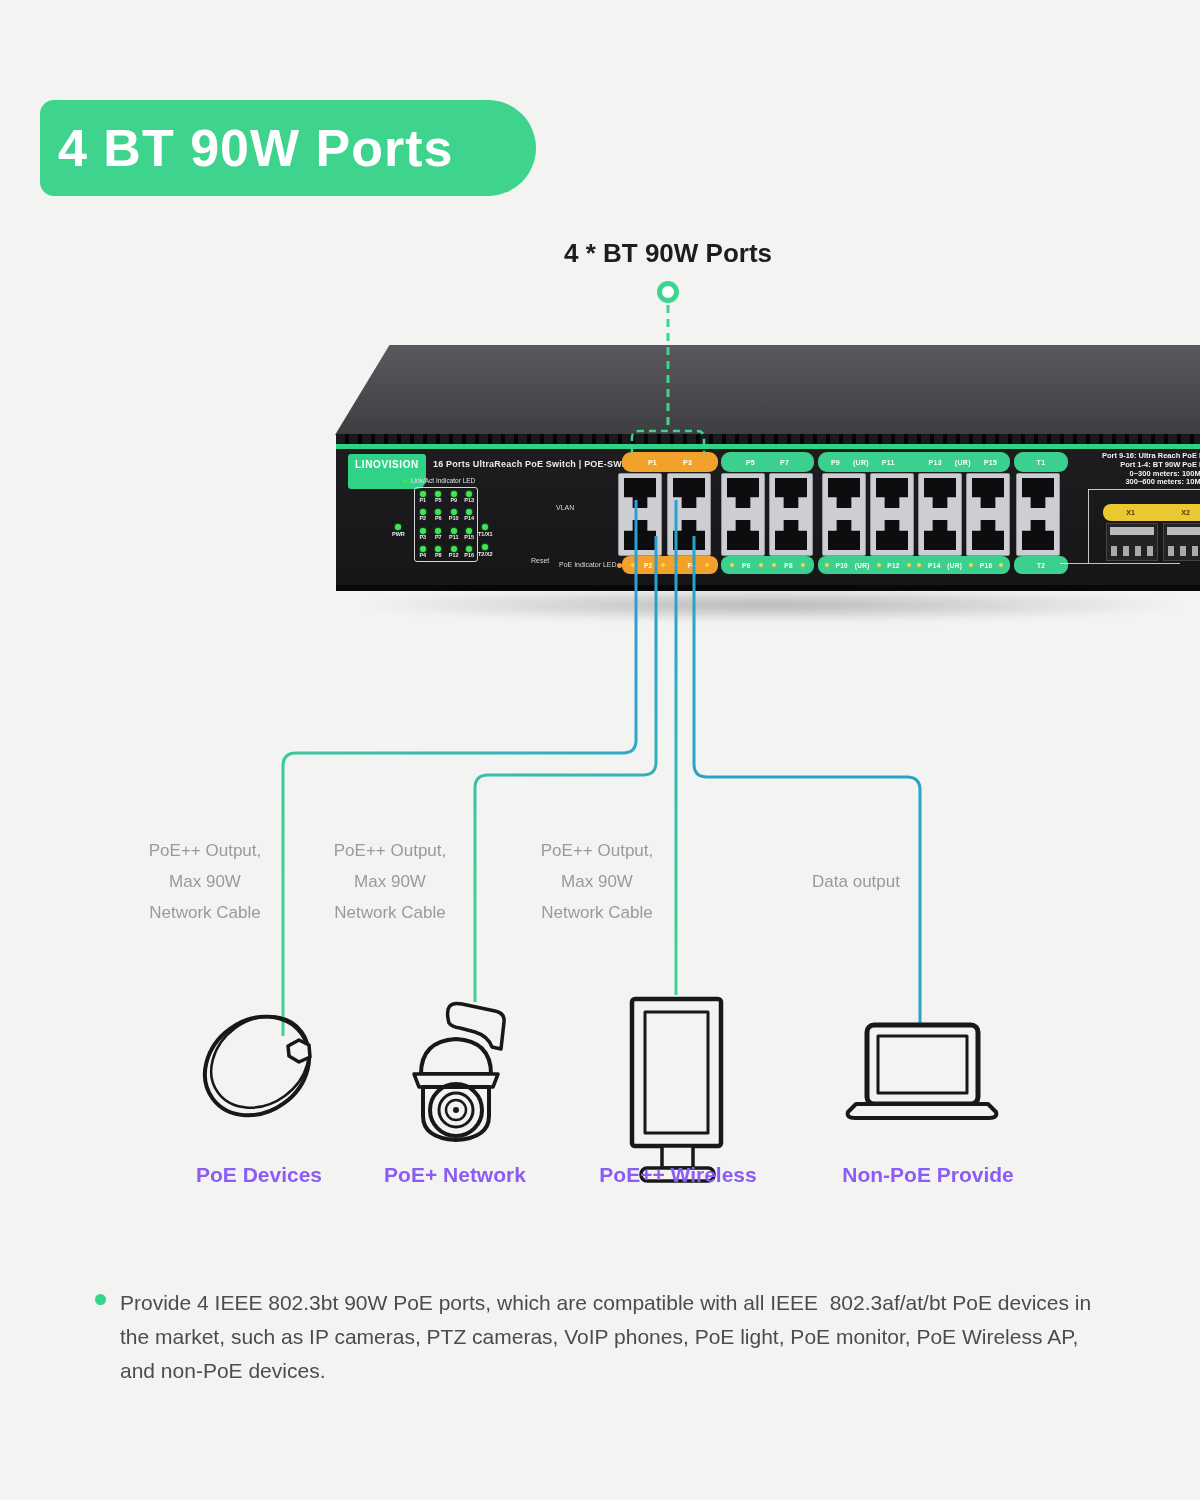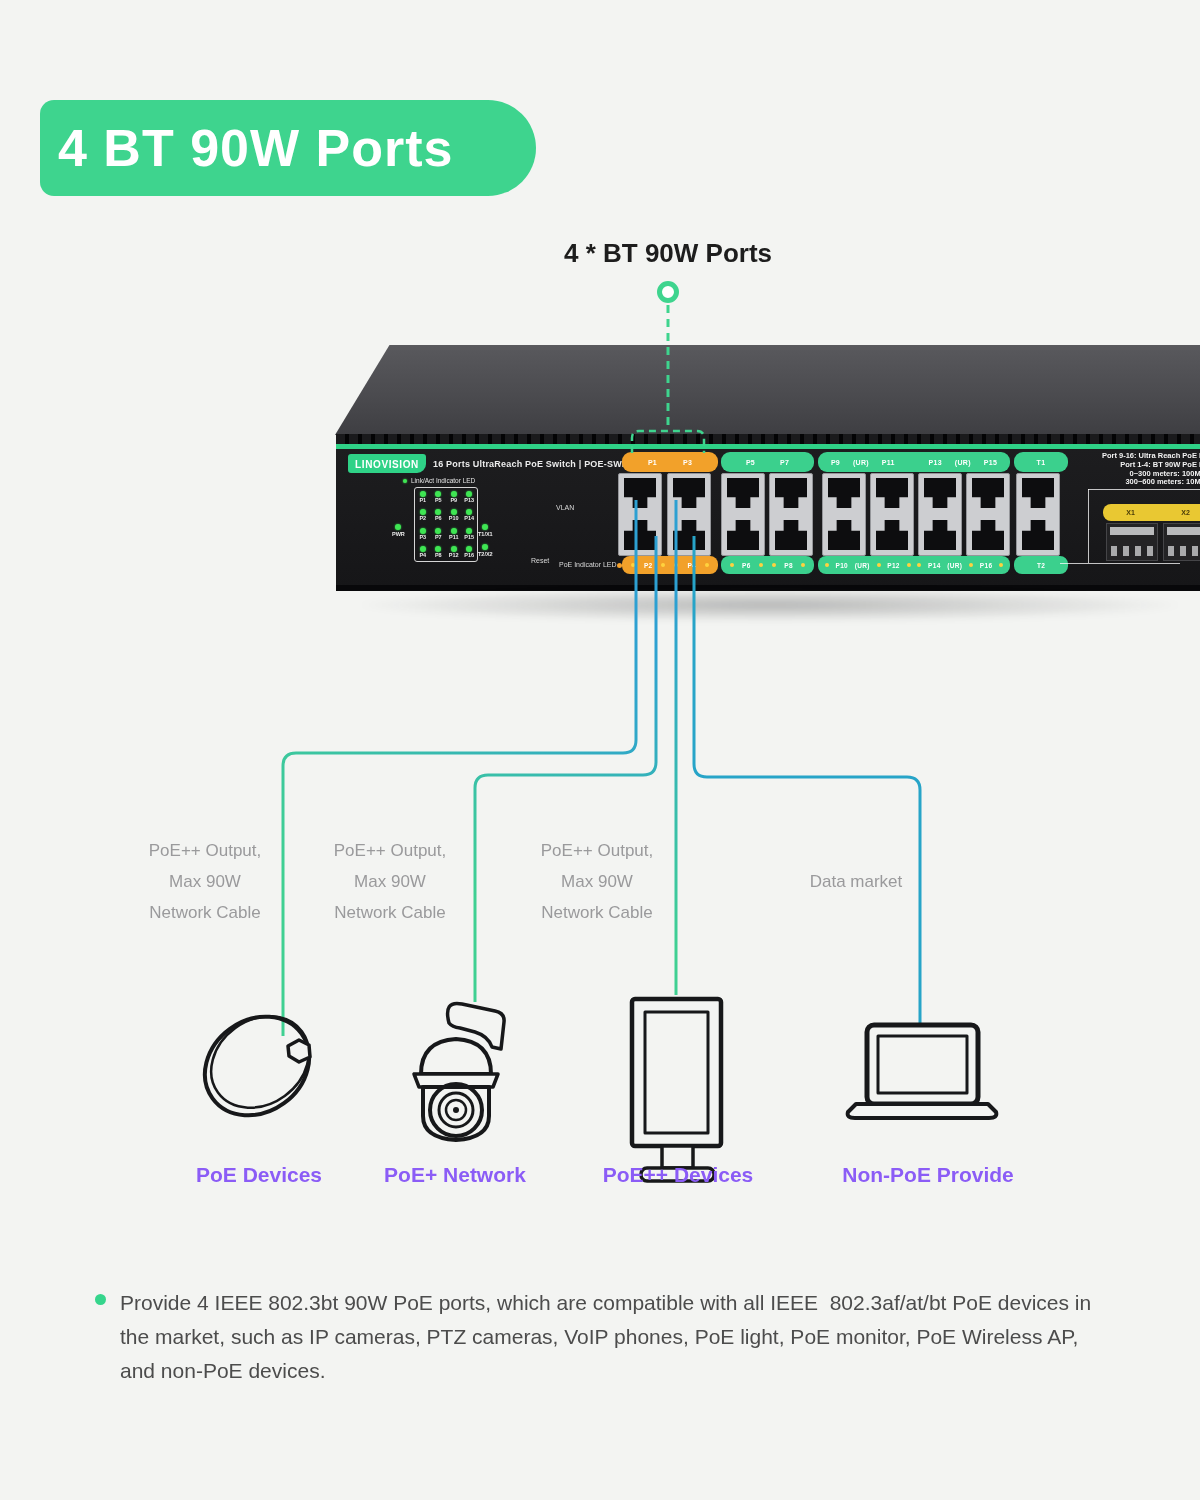--- a/index.html
+++ b/index.html
@@ -22,21 +22,21 @@
   .sw-vent{position:absolute;left:336px;top:434px;width:864px;height:10px;background:#0b0b0c;
            background-image:repeating-linear-gradient(90deg,#1a1a1c 0 9px,#040405 9px 13px);}
   .sw-edge{position:absolute;left:336px;top:444px;width:864px;height:5px;background:#2fd287;}
   .sw-panel{position:absolute;left:336px;top:449px;width:864px;height:138px;
             background:linear-gradient(180deg,#1d1d1f 0%,#161618 100%);}
   .sw-bottom{position:absolute;left:336px;top:585px;width:864px;height:6px;background:#08080a;}
   .sw-shadow{position:absolute;left:350px;top:588px;width:840px;height:34px;
              background:radial-gradient(ellipse at center,rgba(25,25,28,.28) 0%,rgba(25,25,28,0) 70%);
              filter:blur(3px);}
 
-  .brand-tag{position:absolute;left:348px;top:454px;width:78px;height:19px;background:#2fd287;
+  .brand-tag{position:absolute;left:348px;top:454px;width:78px;height:35px;background:#2fd287;
              border-radius:3px 3px 9px 3px;color:#fff;font-size:10px;font-weight:700;
              letter-spacing:.6px;text-align:center;line-height:21px;}
   .sw-title{position:absolute;left:433px;top:456px;font-size:9px;font-weight:600;color:#ececec;
             letter-spacing:.2px;line-height:17px;}
   .linkact{position:absolute;left:411px;top:477px;font-size:6.5px;color:#e4e4e4;}
   .linkact-dot{position:absolute;left:403px;top:479px;width:4px;height:4px;border-radius:50%;
                background:#3fe553;box-shadow:0 0 2px #3fe553;}
 
   .ledgrid{position:absolute;left:414px;top:487px;width:62px;height:73px;border:1px solid #d6d6d6;
            border-radius:3px;display:grid;grid-template-columns:repeat(4,1fr);
@@ -370,24 +370,24 @@
     <div>PoE++ Output,</div>
     <div>Max 90W</div>
     <div>Network Cable</div>
   </div>
   <div class="conlbl" style="left:502px;top:835px;">
     <div>PoE++ Output,</div>
     <div>Max 90W</div>
     <div>Network Cable</div>
   </div>
   <div class="conlbl" style="left:761px;top:866px;">
-    <div>Data market</div>
+    <div>Data output</div>
   </div>
 
   <div class="devlbl" style="left:149px;top:1163px;">PoE Devices</div>
   <div class="devlbl" style="left:345px;top:1163px;">PoE+ Network</div>
-  <div class="devlbl" style="left:568px;top:1163px;">PoE++ Devices</div>
+  <div class="devlbl" style="left:568px;top:1163px;">PoE++ Wireless</div>
   <div class="devlbl" style="left:818px;top:1163px;">Non-PoE Provide</div>
 
   <div class="fdot"></div>
   <div class="ftext">Provide 4 IEEE 802.3bt 90W PoE ports, which are compatible with all IEEE  802.3af/at/bt PoE devices in the market, such as IP cameras, PTZ cameras, VoIP phones, PoE light, PoE monitor, PoE Wireless AP, and non-PoE devices.</div>
 
 </div>
 
 </body></html>

